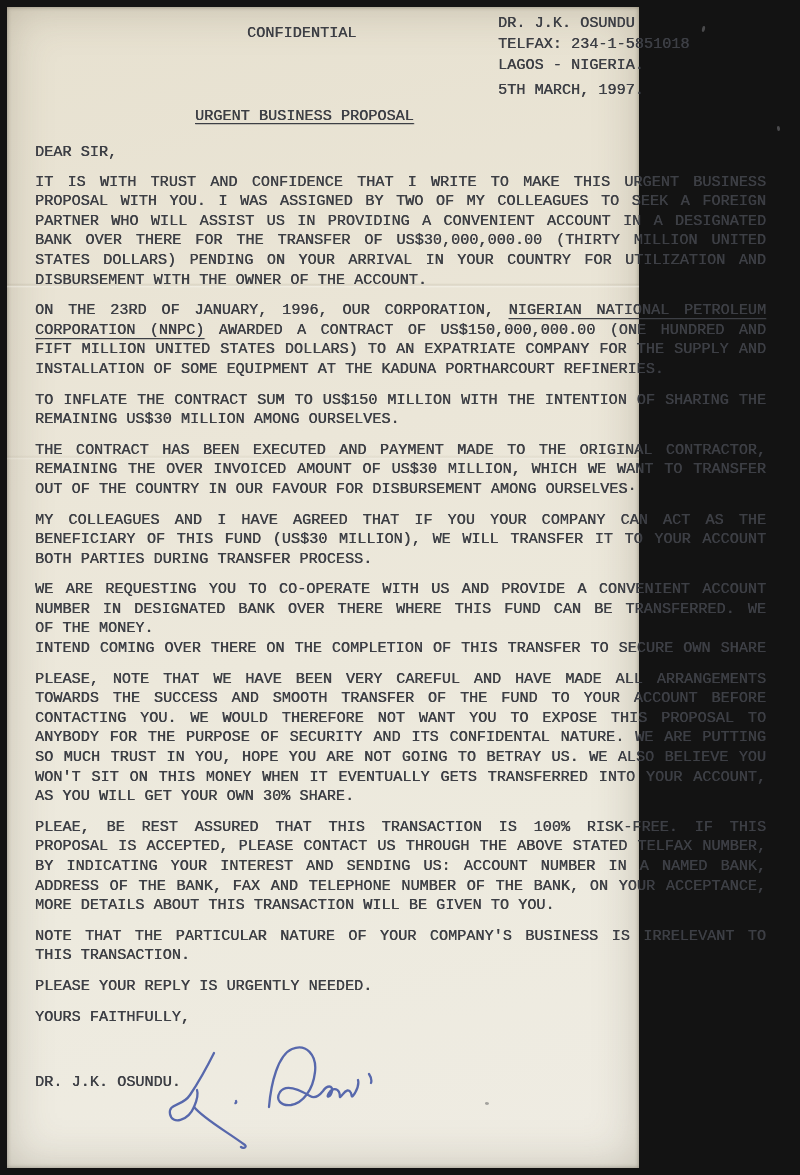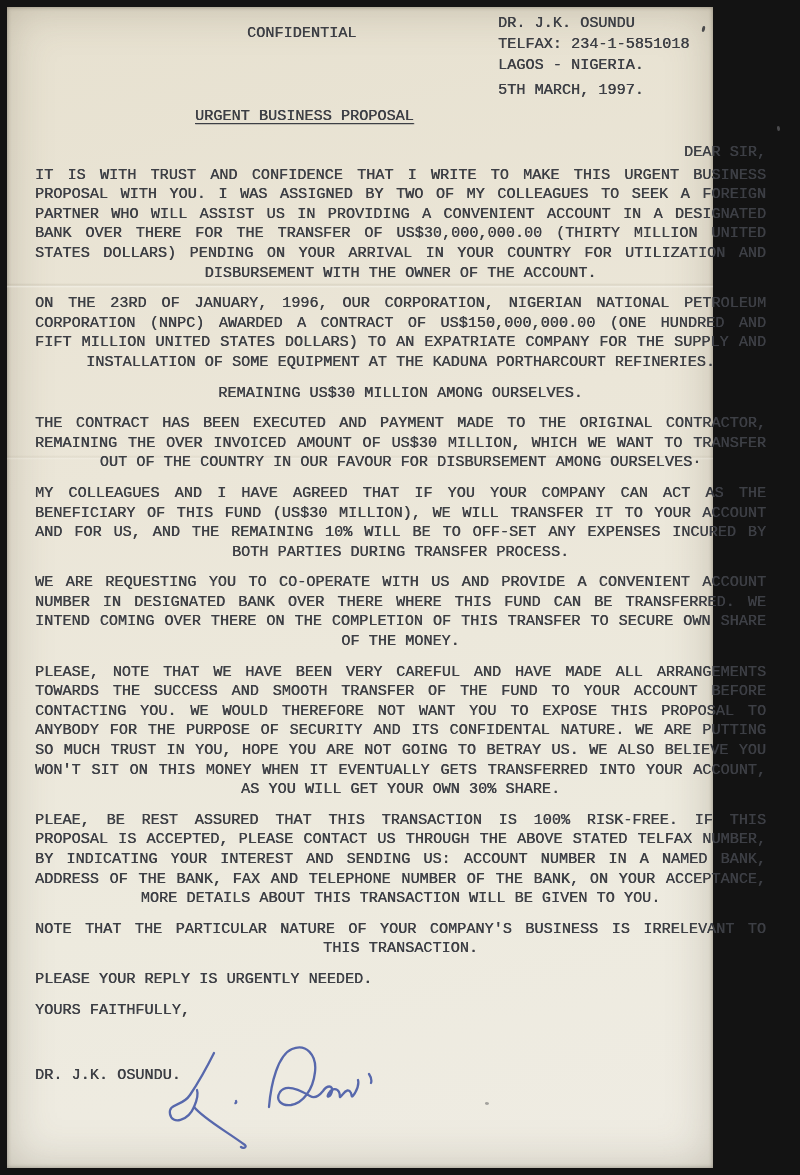--- a/index.html
+++ b/index.html
@@ -5,21 +5,21 @@
   html, body { margin: 0; padding: 0; }
   body {
     width: 800px; height: 1175px;
     background: #131313;
     position: relative;
     overflow: hidden;
     font-family: "Liberation Mono", "DejaVu Sans Mono", monospace;
   }
   .paper {
     position: absolute;
-    left: 7px; top: 7px; width: 706px; height: 1161px;
+    left: 7px; top: 7px; width: 632px; height: 1161px;
     background: linear-gradient(168deg, #e7e1d0 0%, #ebe6d8 38%, #edeade 72%, #efece3 100%);
     box-shadow: inset 0 0 46px rgba(95, 84, 60, 0.28), inset 0 0 4px rgba(60, 54, 40, 0.45);
     color: var(--ink, #3d3f45);
   }
   .typed {
     font-size: 15.2px;
     line-height: 19.6px;
     letter-spacing: 0;
     color: var(--ink, #3d3f45);
     text-shadow: 0.35px 0.25px 0 currentColor;
@@ -35,32 +35,33 @@
     text-decoration: underline;
     text-underline-offset: 3px;
     text-decoration-thickness: 1.4px;
     margin-left: 12px;
   }
   .body-block {
     position: absolute;
     left: 28px; top: 136px; width: 731px;
   }
   .para { margin-bottom: 11px; }
-  .line { line-height: 19.6px; white-space: normal; text-align: center; }
+  .line { line-height: 19.6px; white-space: normal; }
   .line.j {
     text-align: justify;
     text-align-last: justify;
     -moz-text-align-last: justify;
     text-justify: inter-word;
   }
   .u {
+    text-decoration: underline;
     text-underline-offset: 3.5px;
     text-decoration-thickness: 1.3px;
   }
-  .salutation { margin-bottom: 3px; text-align: right; }
+  .salutation { margin-bottom: 10px; }
   .reply-line, .valediction { margin-bottom: 11px; }
   .signer { margin-top: 46px; }
   .signature-svg {
     position: absolute;
     left: 150px; top: 1034px;
     width: 240px; height: 118px;
     opacity: 0.88;
   }
   .crease {
     position: absolute; left: 0; width: 100%; height: 5px;
@@ -115,38 +116,38 @@
           <div class="line j"><span>STATES DOLLARS) PENDING ON YOUR ARRIVAL IN YOUR COUNTRY FOR UTILIZATION AND</span></div>
           <div class="line"><span>DISBURSEMENT WITH THE OWNER OF THE ACCOUNT.</span></div>
         </div>
         <div class="para">
           <div class="line j"><span>ON THE 23RD OF JANUARY, 1996, OUR CORPORATION, </span><span class="u">NIGERIAN NATIONAL PETROLEUM</span></div>
           <div class="line j"><span class="u">CORPORATION (NNPC)</span><span> AWARDED A CONTRACT OF US$150,000,000.00 (ONE HUNDRED AND</span></div>
           <div class="line j"><span>FIFT MILLION UNITED STATES DOLLARS) TO AN EXPATRIATE COMPANY FOR THE SUPPLY AND</span></div>
           <div class="line"><span>INSTALLATION OF SOME EQUIPMENT AT THE KADUNA PORTHARCOURT REFINERIES.</span></div>
         </div>
         <div class="para">
+          <div class="line j"><span>TO INFLATE THE CONTRACT SUM TO US$150 MILLION WITH THE INTENTION OF SHARING THE</span></div>
           <div class="line"><span>REMAINING US$30 MILLION AMONG OURSELVES.</span></div>
         </div>
         <div class="para">
           <div class="line j"><span>THE CONTRACT HAS BEEN EXECUTED AND PAYMENT MADE TO THE ORIGINAL CONTRACTOR,</span></div>
           <div class="line j"><span>REMAINING THE OVER INVOICED AMOUNT OF US$30 MILLION, WHICH WE WANT TO TRANSFER</span></div>
           <div class="line"><span>OUT OF THE COUNTRY IN OUR FAVOUR FOR DISBURSEMENT AMONG OURSELVES·</span></div>
         </div>
         <div class="para">
           <div class="line j"><span>MY COLLEAGUES AND I HAVE AGREED THAT IF YOU YOUR COMPANY CAN ACT AS THE</span></div>
           <div class="line j"><span>BENEFICIARY OF THIS FUND (US$30 MILLION), WE WILL TRANSFER IT TO YOUR ACCOUNT</span></div>
-          <div class="line j"><span>AND FOR US, AND THE REMAINING 10% WILL BE TO OFF-SET ANY EXPENSES INCURED BY</span></div>
           <div class="line"><span>BOTH PARTIES DURING TRANSFER PROCESS.</span></div>
         </div>
         <div class="para">
           <div class="line j"><span>WE ARE REQUESTING YOU TO CO-OPERATE WITH US AND PROVIDE A CONVENIENT ACCOUNT</span></div>
           <div class="line j"><span>NUMBER IN DESIGNATED BANK OVER THERE WHERE THIS FUND CAN BE TRANSFERRED. WE</span></div>
+          <div class="line"><span>OF THE MONEY.</span></div>
           <div class="line j"><span>INTEND COMING OVER THERE ON THE COMPLETION OF THIS TRANSFER TO SECURE OWN SHARE</span></div>
-          <div class="line"><span>OF THE MONEY.</span></div>
         </div>
         <div class="para">
           <div class="line j"><span>PLEASE, NOTE THAT WE HAVE BEEN VERY CAREFUL AND HAVE MADE ALL ARRANGEMENTS</span></div>
           <div class="line j"><span>TOWARDS THE SUCCESS AND SMOOTH TRANSFER OF THE FUND TO YOUR ACCOUNT BEFORE</span></div>
           <div class="line j"><span>CONTACTING YOU. WE WOULD THEREFORE NOT WANT YOU TO EXPOSE THIS PROPOSAL TO</span></div>
           <div class="line j"><span>ANYBODY FOR THE PURPOSE OF SECURITY AND ITS CONFIDENTAL NATURE. WE ARE PUTTING</span></div>
           <div class="line j"><span>SO MUCH TRUST IN YOU, HOPE YOU ARE NOT GOING TO BETRAY US. WE ALSO BELIEVE YOU</span></div>
           <div class="line j"><span>WON'T SIT ON THIS MONEY WHEN IT EVENTUALLY GETS TRANSFERRED INTO YOUR ACCOUNT,</span></div>
           <div class="line"><span>AS YOU WILL GET YOUR OWN 30% SHARE.</span></div>
         </div>

